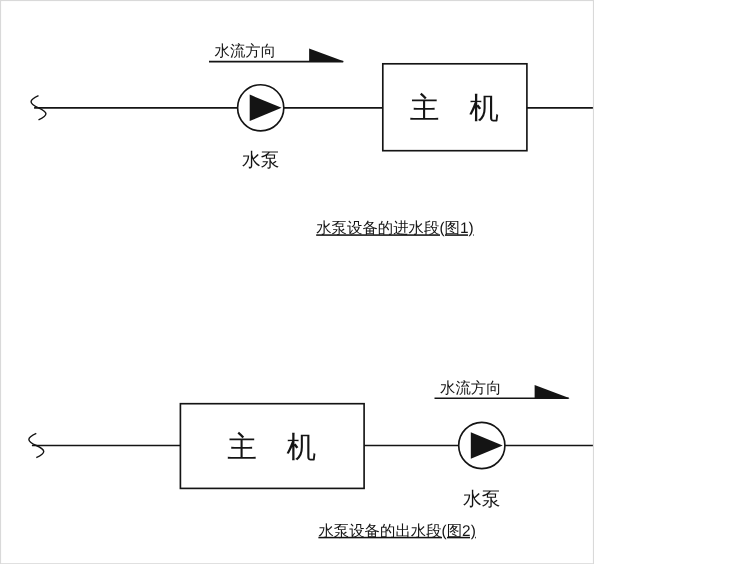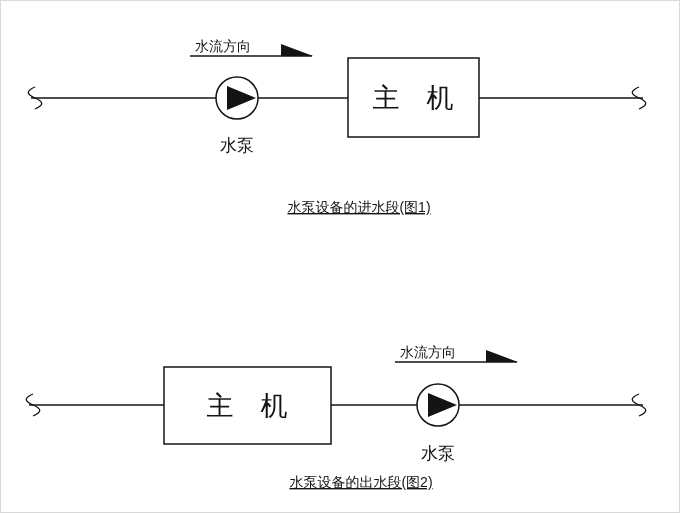--- a/index.html
+++ b/index.html
@@ -2,21 +2,21 @@
 <html><head>
 <meta charset="utf-8">
 <style>
   html, body {
     margin: 0;
     padding: 0;
     background: #ffffff;
   }
   .canvas {
     position: relative;
-    width: 680px;
+    width: 540px;
     height: 513px;
     background: #ffffff;
     border: 1px solid #d9d9d9;
     box-sizing: border-box;
     font-family: "Liberation Sans", sans-serif;
     overflow: hidden;
   }
   svg { display: block; }
   text {
     fill: #141414;

